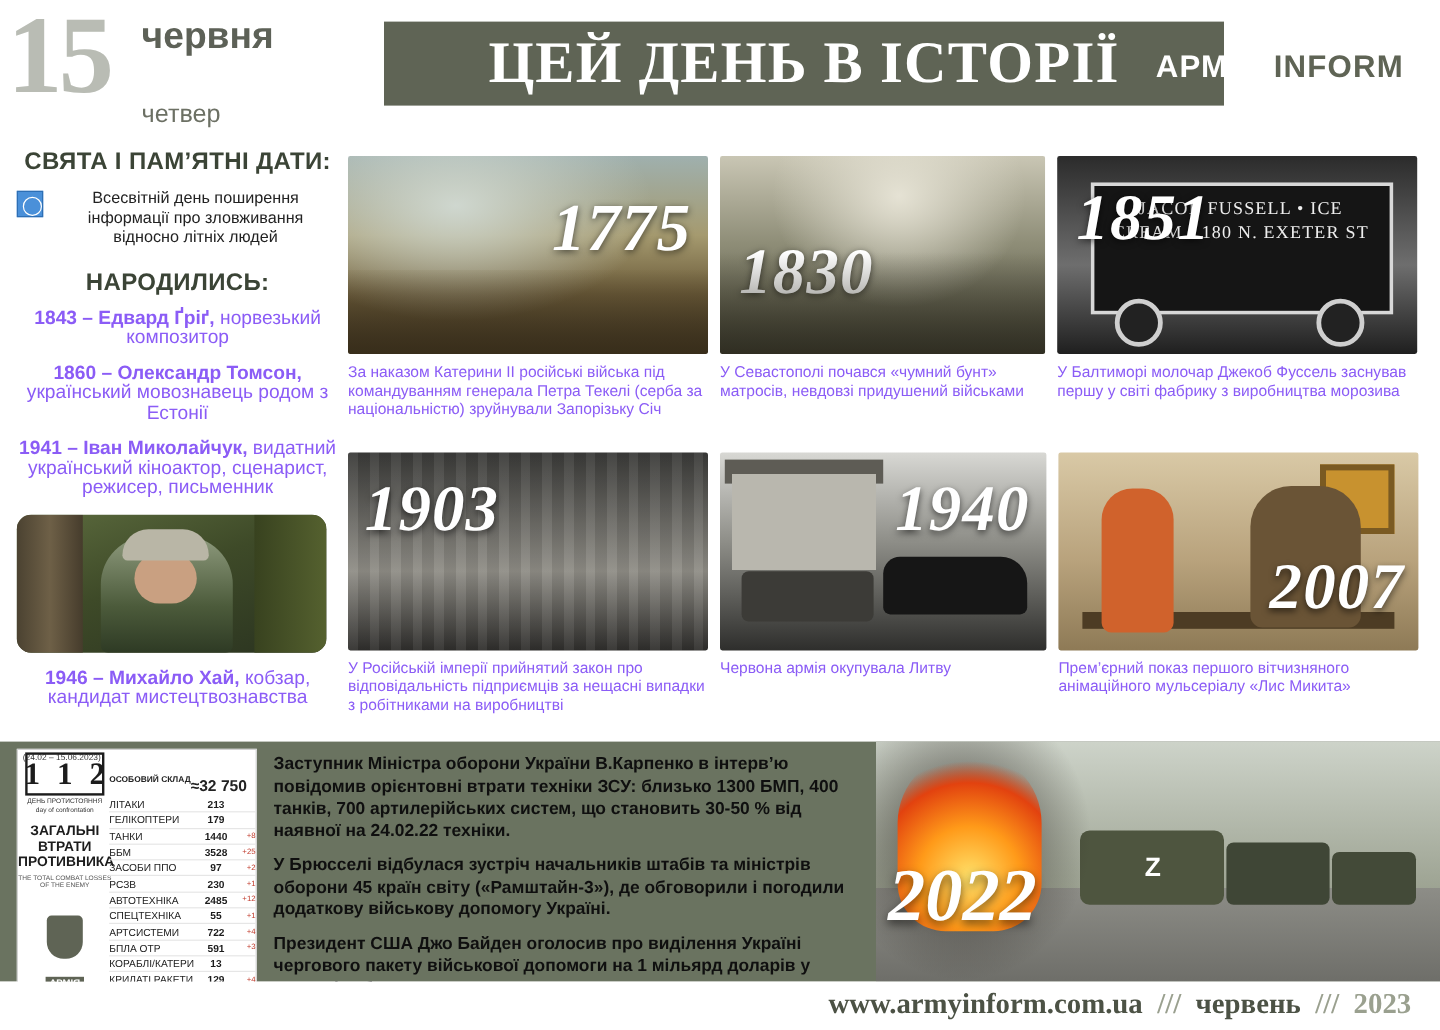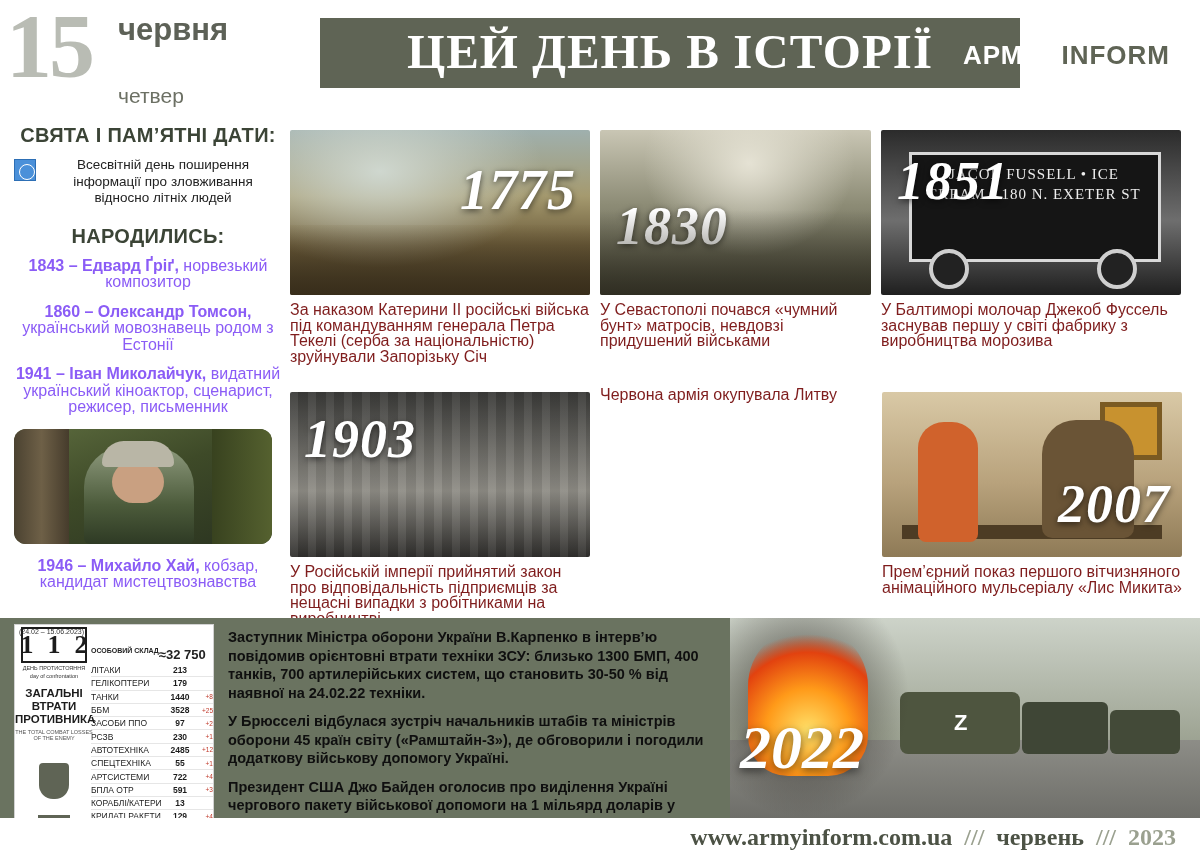--- a/index.html
+++ b/index.html
@@ -106,21 +106,21 @@
   .card .img {
     position:relative; overflow:hidden; border-radius:2px;margin-top:12px;
   }
   .card .yr {
     position:absolute; font-family:"Liberation Serif", serif;
     font-style:italic; font-weight:bold; color:#ffffff;
     text-shadow:0 2px 6px rgba(0,0,0,.6);
     letter-spacing:1px;
   }
   .card .cap {
-    font-size:16px; line-height:15.5px; color:#7f1d1d; margin-top:7px;
+    font-size:13px; line-height:15.5px; color:#8b5cf6; margin-top:7px;
   }
 
   
   .c1 { width:300px; }
   .c1 .img { height:165px;
     background:
       radial-gradient(ellipse at 30% 25%, #cfd7cf 0%, rgba(207,215,207,0) 55%),
       linear-gradient(180deg,#9fb0ae 0%,#a59a6f 40%,#6b5b3a 70%,#3f3624 100%);
   }
   .c1 .img::before{
@@ -358,20 +358,27 @@
 
   <div class="row row2">
     <div class="card c4">
       <div class="img">
         <div class="yr">1903</div>
       </div>
       <div class="cap">У Російській імперії прийнятий закон про відповідальність підприємців за нещасні випадки з робітниками на виробництві</div>
     </div>
 
     <div class="card c5">
+      <div class="img">
+        <div class="roof"></div>
+        <div class="bldg"></div>
+        <div class="tank"></div>
+        <div class="car"></div>
+        <div class="yr">1940</div>
+      </div>
       <div class="cap">Червона армія окупувала Литву</div>
     </div>
 
     <div class="card c6">
       <div class="img">
         <div class="window"></div>
         <div class="bench"></div>
         <div class="fox"></div>
         <div class="bear"></div>
         <div class="yr">2007</div>

